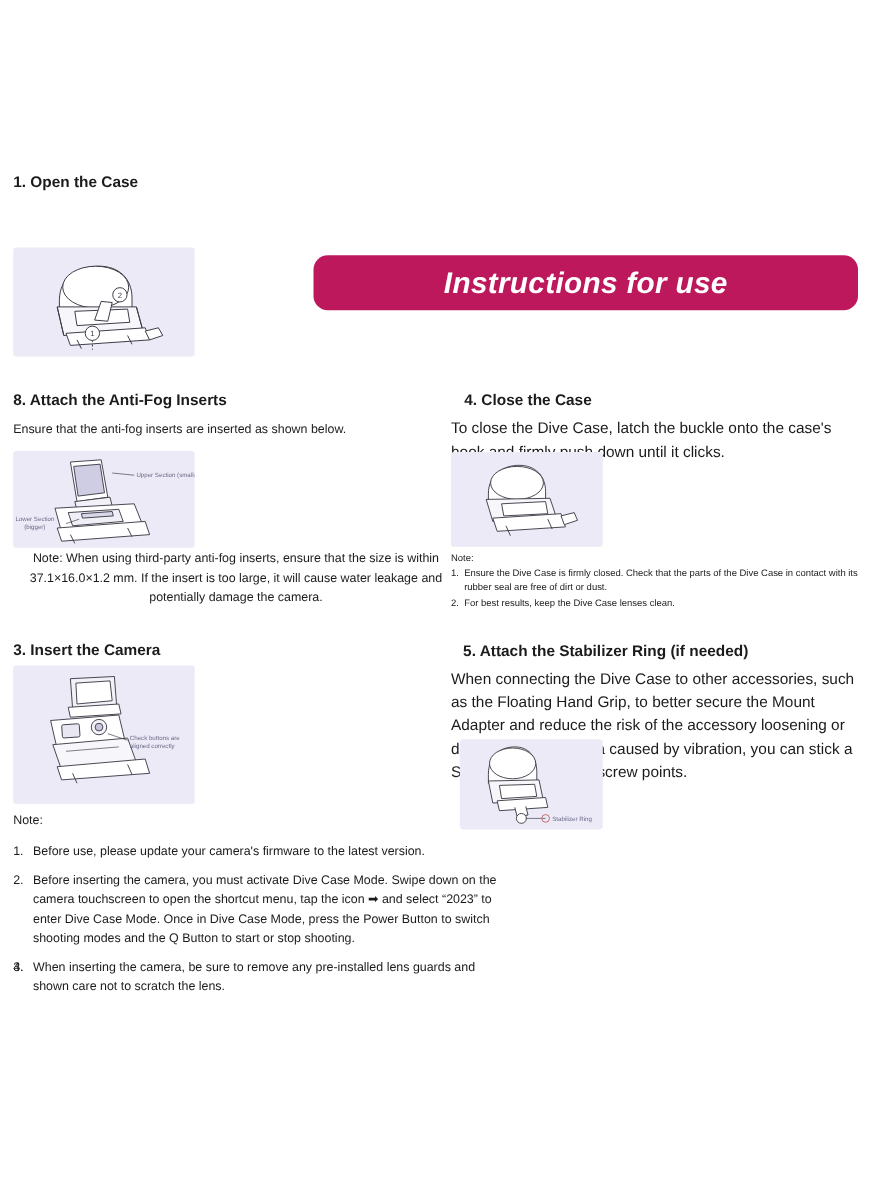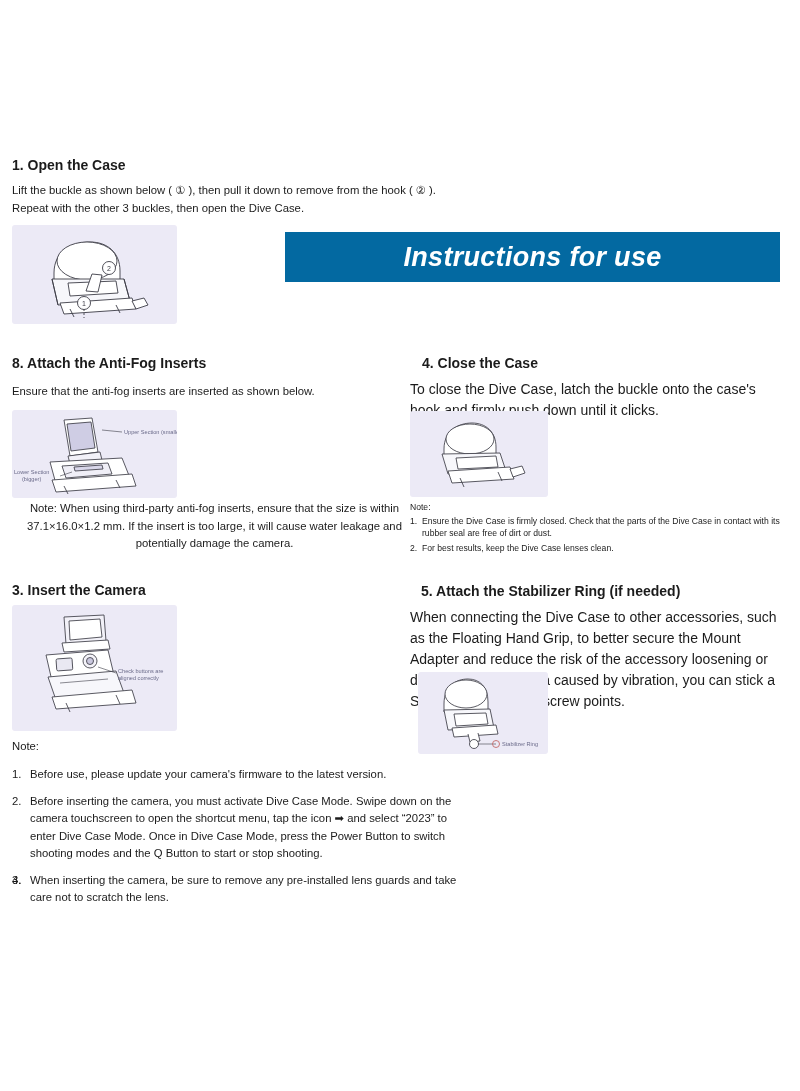--- a/index.html
+++ b/index.html
@@ -23,22 +23,22 @@
     overflow: hidden;
   }
 
   
   .banner {
     position: absolute;
     left: 285px;
     top: 232px;
     width: 495px;
     height: 50px;
-    background: #0369a1;
-    border-radius: 0;
+    background: #be185d;
+    border-radius: 13px;
     display: flex;
     align-items: center;
     justify-content: center;
   }
   .banner-text {
     color: #ffffff;
     font-size: 27px;
     font-style: italic;
     font-weight: bold;
     letter-spacing: 0.3px;
@@ -120,21 +120,20 @@
 
 <div class="page">
 
   <div class="banner">
     <div class="banner-text">Instructions for use</div>
   </div>
 
   <div style="position:absolute; left:12px; top:157px; width:255px;">
     <div class="h-step">1. Open the Case</div>
   </div>
-  <div class="body-text" style="position:absolute; left:12px; top:182px; width:440px;">Lift the buckle as shown below ( ① ), then pull it down to remove from the hook ( ② ). Repeat with the other 3 buckles, then open the Dive Case.</div>
 
   <div class="illu" style="left:12px; top:225px; width:165px; height:99px;">
     <svg width="165" height="99" viewBox="0 0 165 99">
       <g fill="none" stroke="#3c3c46" stroke-width="0.9">
 
         <path d="M42 48 C42 26, 60 17, 78 17 C96 17, 108 28, 108 46 L108 58 L42 58 Z" fill="#ffffff"></path>
         <ellipse cx="75" cy="36" rx="30" ry="19" fill="#ffffff"></ellipse>
 
         <path d="M40 54 L112 54 L118 76 L46 80 Z" fill="#f7f7fb"></path>
         <path d="M40 54 L46 80"></path>
@@ -226,21 +225,21 @@
       <text class="label-tiny" x="106" y="75" font-family="'Liberation Sans', sans-serif">aligned correctly</text>
     </svg>
   </div>
 
   <div class="body-text" style="position:absolute; left:12px; top:738px;">Note:</div>
 
   <ol class="ol-list" style="position:absolute; left:12px; top:766px; width:455px;">
     <li><span class="num">1.</span><span>Before use, please update your camera's firmware to the latest version.</span></li>
     <li><span class="num">2.</span><span>Before inserting the camera, you must activate Dive Case Mode. Swipe down on the camera touchscreen to open the shortcut menu, tap the icon ➡ and select “2023” to enter Dive Case Mode. Once in Dive Case Mode, press the Power Button to switch shooting modes and the Q Button to start or stop shooting.</span></li>
     <li><span class="num">3.</span></li>
-    <li><span class="num">4.</span><span>When inserting the camera, be sure to remove any pre-installed lens guards and take care not to scratch the lens.</span></li>
+    <li><span class="num">4.</span><span>When inserting the camera, be sure to remove any pre-installed lens guards and shown care not to scratch the lens.</span></li>
   </ol>
 
   <div style="position:absolute; left:422px; top:355px; width:300px;">
     <div class="h-step">4. Close the Case</div>
   </div>
   <div class="small-text" style="position:absolute; left:410px; top:379px; width:380px;">To close the Dive Case, latch the buckle onto the case's hook and firmly push down until it clicks.</div>
 
   <div class="illu" style="left:410px; top:411px; width:138px; height:86px;">
     <svg width="138" height="86" viewBox="0 0 138 86">
       <g fill="none" stroke="#3c3c46" stroke-width="0.85">

